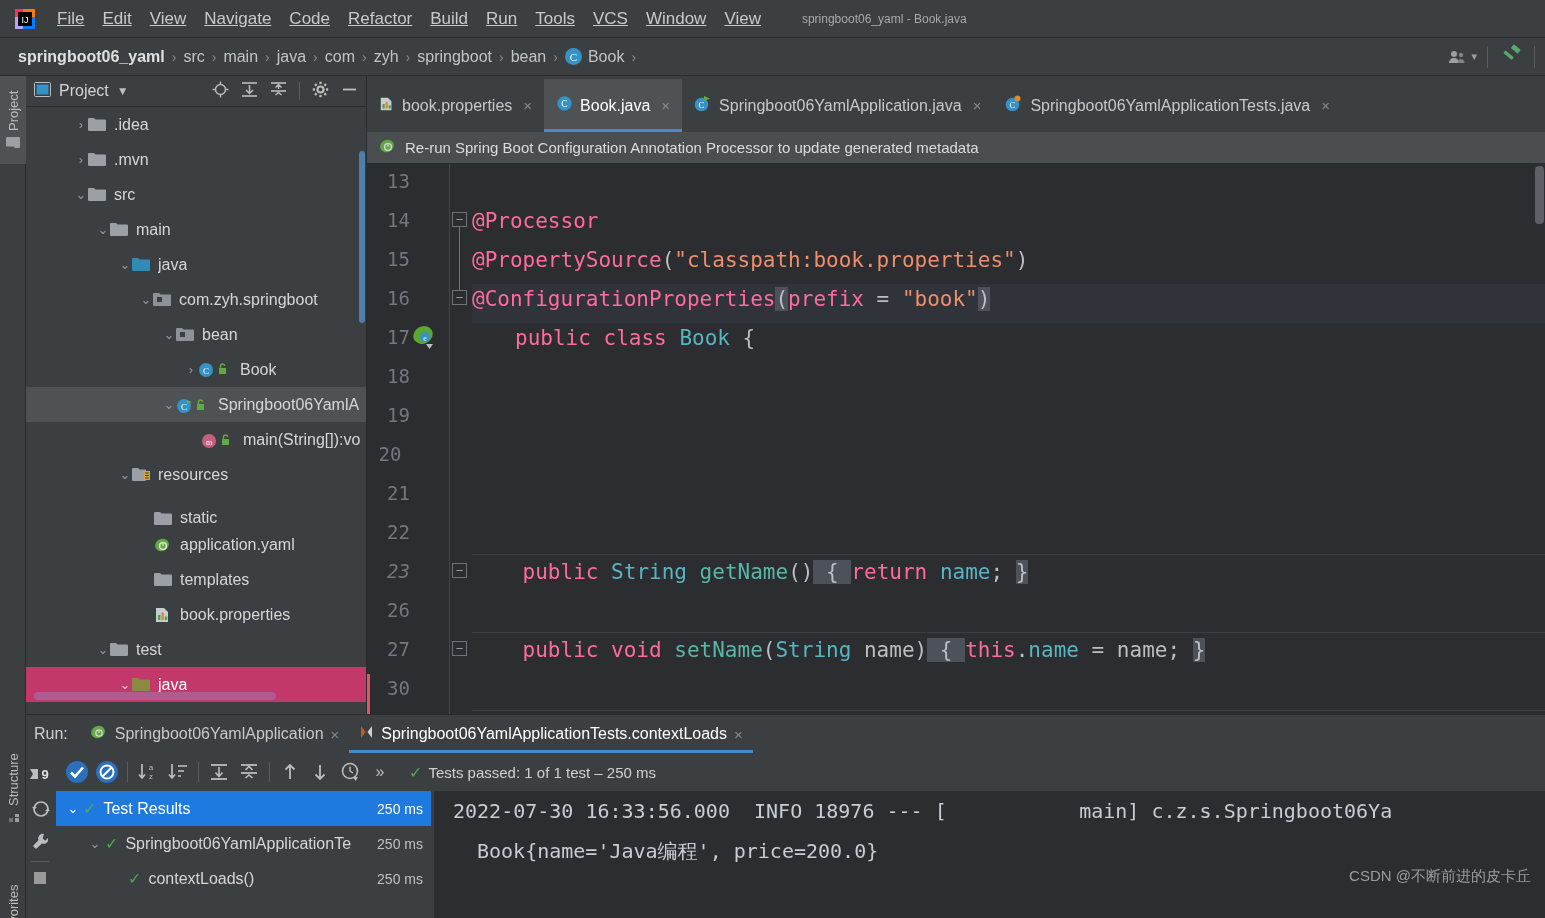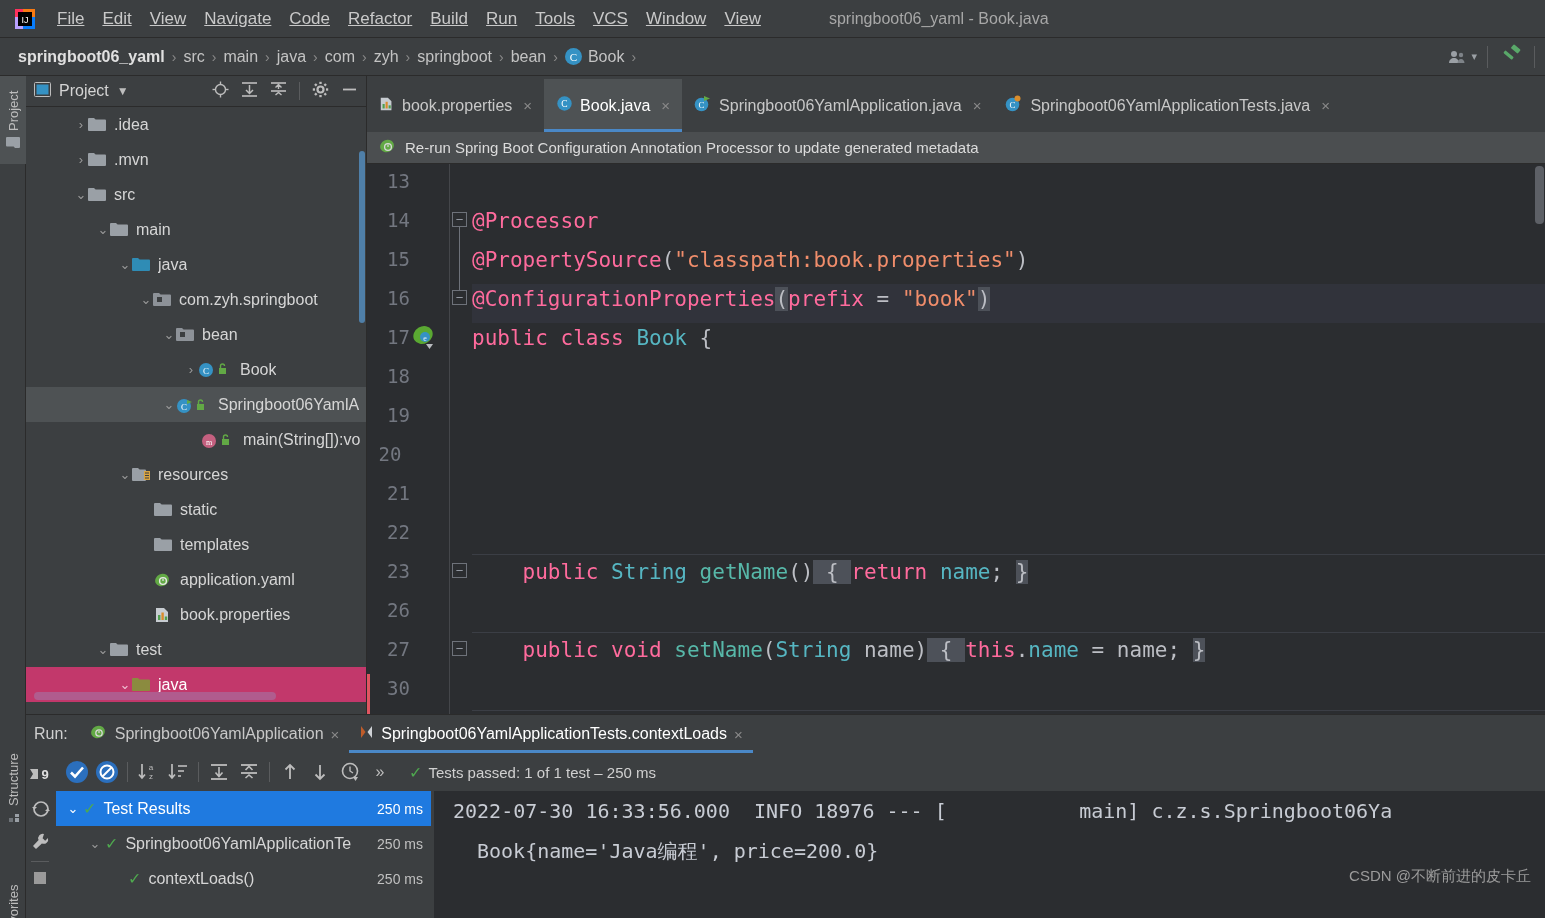--- a/index.html
+++ b/index.html
@@ -20,21 +20,21 @@
   .ij-logo {
     width: 22px; height: 22px; margin-left: 14px; margin-right: 12px;
     position: relative; flex: none;
   }
   .menu-item {
     font-size: 17px; color: #c9c9c9; padding: 2px 9px; white-space: nowrap;
     cursor: default;
   }
   .menu-item .u { text-decoration: underline; }
   .win-title {
-    margin-left: 59px; font-size: 16px; color: #a8a8a8; white-space: nowrap;
+    margin-left: 32px; font-size: 12px; color: #a8a8a8; white-space: nowrap;
   }
 
   
   .navbar {
     position: absolute; left: 0; top: 38px; width: 1545px; height: 38px;
     background: #3c3f41; display: flex; align-items: center;
     border-bottom: 1px solid #2b2b2b;
   }
   .crumb {
     font-size: 16px; color: #c3c3c3; white-space: nowrap; display: flex;
@@ -540,41 +540,41 @@
             <rect x="12" y="4" width="6" height="9" fill="#d9a441"></rect>
             <g stroke="#3c3f41" stroke-width="1">
               <line x1="13" y1="6" x2="17" y2="6"></line>
               <line x1="13" y1="8.5" x2="17" y2="8.5"></line>
               <line x1="13" y1="11" x2="17" y2="11"></line>
             </g>
           </svg></span>
       <span class="tlabel">resources</span>
     </div>
 
-    <div class="trow" style="padding-left:128px;">
+    <div class="trow" style="padding-left:128px;align-items:flex-end;">
       <span class="ficon"><svg width="18" height="14" viewBox="0 0 18 14">
             <path d="M0 2a1 1 0 011-1h5l1.6 1.6H17a1 1 0 011 1V13a1 1 0 01-1 1H1a1 1 0 01-1-1z" fill="#9aa0a6"></path>
           </svg></span>
       <span class="tlabel">static</span>
-    </div>
-
-    <div class="trow" style="padding-left:128px;">
-      <span class="ficon"><svg width="18" height="14" viewBox="0 0 18 14">
-            <path d="M0 2a1 1 0 011-1h5l1.6 1.6H17a1 1 0 011 1V13a1 1 0 01-1 1H1a1 1 0 01-1-1z" fill="#9aa0a6"></path>
-          </svg></span>
-      <span class="tlabel">templates</span>
     </div>
 
     <div class="trow" style="padding-left:128px;">
       <span class="ficon"><svg width="18" height="16" viewBox="0 0 18 16">
             <ellipse cx="8" cy="8" rx="7" ry="6" fill="#62a945" transform="rotate(-25 8 8)"></ellipse>
             <circle cx="9" cy="9" r="3.4" fill="none" stroke="#e8e8e8" stroke-width="1.4"></circle>
             <line x1="9" y1="9" x2="9" y2="6.5" stroke="#e8e8e8" stroke-width="1.2"></line>
           </svg></span>
       <span class="tlabel">application.yaml</span>
+    </div>
+
+    <div class="trow" style="padding-left:128px;">
+      <span class="ficon"><svg width="18" height="14" viewBox="0 0 18 14">
+            <path d="M0 2a1 1 0 011-1h5l1.6 1.6H17a1 1 0 011 1V13a1 1 0 01-1 1H1a1 1 0 01-1-1z" fill="#9aa0a6"></path>
+          </svg></span>
+      <span class="tlabel">templates</span>
     </div>
 
     <div class="trow" style="padding-left:128px;">
       <span class="ficon"><svg width="18" height="16" viewBox="0 0 18 16">
             <path d="M2 1h8l4 4v10H2z" fill="#c7ccd1"></path>
             <rect x="4" y="8" width="2.4" height="5" fill="#4f9f4f"></rect>
             <rect x="7.4" y="5.5" width="2.4" height="7.5" fill="#d98c2b"></rect>
             <rect x="10.8" y="9.5" width="2.4" height="3.5" fill="#4f9f4f"></rect>
           </svg></span>
       <span class="tlabel">book.properties</span>
@@ -657,21 +657,21 @@
     <div class="lnum" style="top:6px;">13</div>
     <div class="lnum" style="top:45px;text-align:right;">14</div>
     <div class="lnum" style="top:84px;">15</div>
     <div class="lnum" style="top:123px;">16</div>
     <div class="lnum" style="top:162px;">17</div>
     <div class="lnum" style="top:201px;">18</div>
     <div class="lnum" style="top:240px;">19</div>
     <div class="lnum" style="top:279px;text-align:center;">20</div>
     <div class="lnum" style="top:318px;">21</div>
     <div class="lnum" style="top:357px;">22</div>
-    <div class="lnum" style="top:396px;">23</div>
+    <div class="lnum" style="top:396px;font-style:italic;">23</div>
     <div class="lnum" style="top:435px;">26</div>
     <div class="lnum" style="top:474px;">27</div>
     <div class="lnum" style="top:513px;">30</div>
 
     <div class="fold-stem" style="left:92px; top:62px; height:72px;"></div>
     <div class="fold" style="left:85px; top:48px;">−</div>
     <div class="fold" style="left:85px; top:126px;">−</div>
     <div class="fold" style="left:85px; top:399px;">−</div>
     <div class="fold" style="left:85px; top:477px;">−</div>
 
@@ -687,21 +687,21 @@
     <div class="mark-red" style="top:510px; height:40px;"></div>
   </div>
 
   <div class="sep-line" style="top:390px;"></div>
   <div class="sep-line" style="top:468px;"></div>
   <div class="sep-line" style="top:546px;"></div>
 
   <div class="codeline" style="top:45px;"><span class="ann">@Processor</span></div>
   <div class="codeline" style="top:84px;"><span class="ann">@PropertySource</span><span class="pln">(</span><span class="str">"classpath:book.properties"</span><span class="pln">)</span></div>
   <div class="codeline" style="top:123px;"><span class="ann">@ConfigurationProperties</span><span class="brmatch pln">(</span><span class="ann">prefix</span><span class="pln"> = </span><span class="str">"book"</span><span class="brmatch pln">)</span></div>
-  <div class="codeline" style="top:162px;"><span class="kw">public class </span><span class="typ">Book</span><span class="pln"> {</span></div>
+  <div class="codeline" style="top:162px;margin-left:43px;"><span class="kw">public class </span><span class="typ">Book</span><span class="pln"> {</span></div>
   <div class="codeline" style="top:396px;"><span class="pln">    </span><span class="kw">public </span><span class="typ">String</span><span class="pln"> </span><span class="mth">getName</span><span class="pln">()</span><span class="brmatch pln"> { </span><span class="kw">return </span><span class="fld">name</span><span class="pln">; </span><span class="brmatch pln">}</span></div>
   <div class="codeline" style="top:474px;"><span class="pln">    </span><span class="kw">public void </span><span class="mth">setName</span><span class="pln">(</span><span class="typ">String</span><span class="pln"> name)</span><span class="brmatch pln"> { </span><span class="kw">this</span><span class="pln">.</span><span class="fld">name</span><span class="pln"> = name; </span><span class="brmatch pln">}</span></div>
 
   <div class="editor-scrollbar">
     <div class="thumb"></div>
   </div>
 </div>
 
 <div class="runpanel">
   <div class="run-tabsrow">

